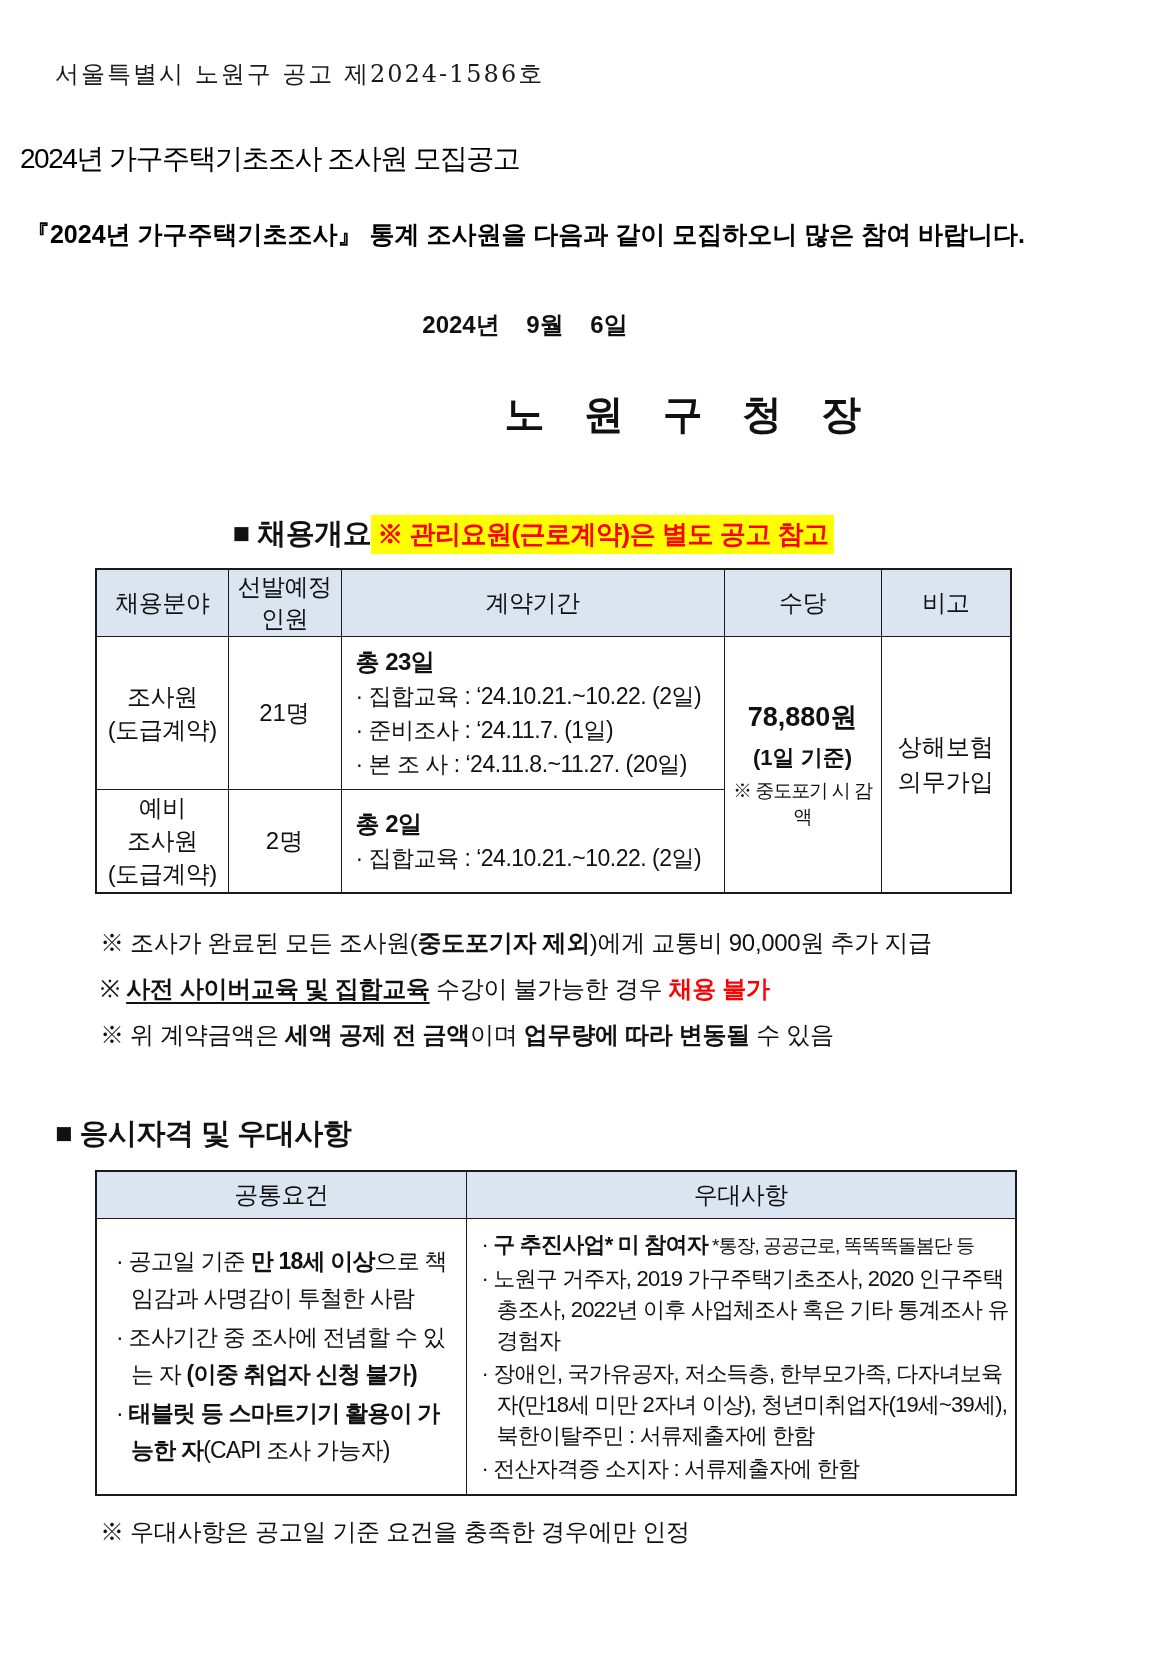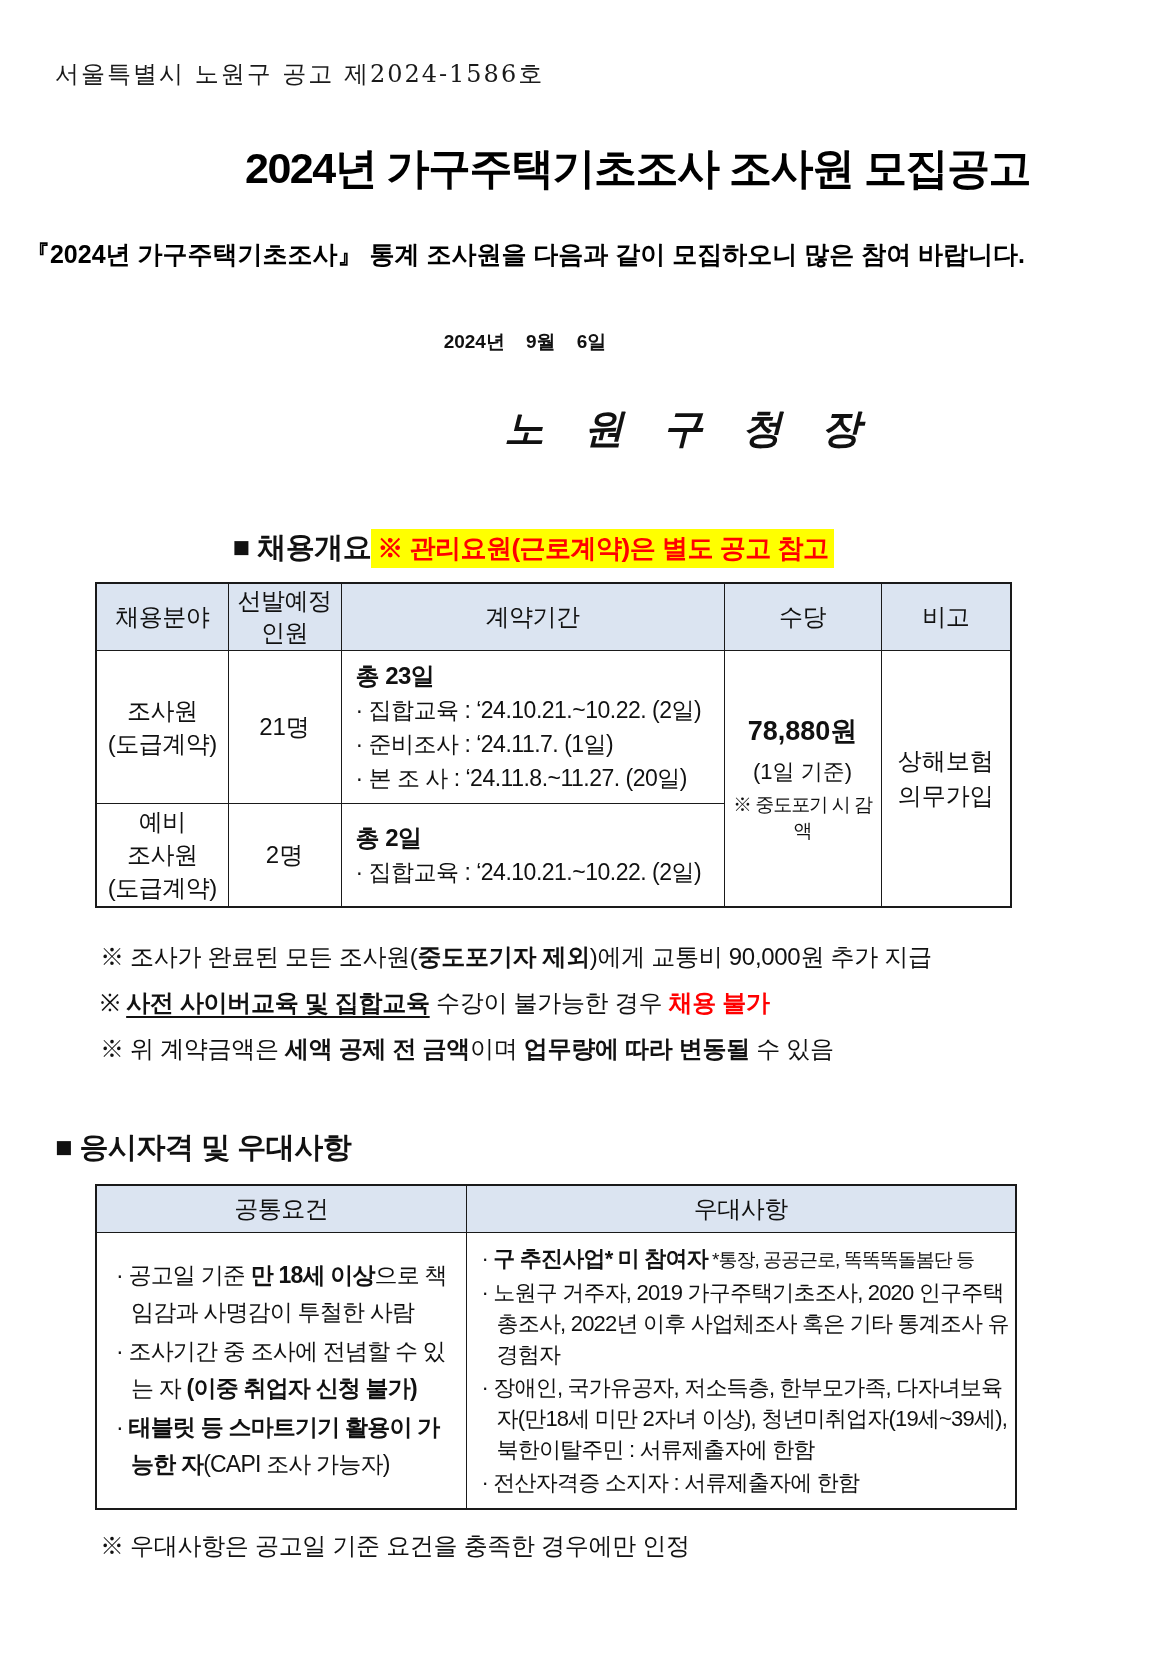--- a/index.html
+++ b/index.html
@@ -2,50 +2,50 @@
 <html><head>
 <meta charset="utf-8">
 <style>
   html,body { margin:0; padding:0; background:#ffffff; }
   body { width:1170px; font-family:"Liberation Sans", sans-serif; color:#111; }
   .page { position:relative; width:1050px; height:1654px; background:#fff; overflow:hidden; }
 
   .doc-no { padding:58px 0 0 55px; font-family:"DejaVu Serif","Liberation Serif",serif;
             font-size:24px; letter-spacing:2px; color:#1a1a1a; }
 
-  .title { margin:50px 20px 0; text-align:right; font-size:43px; font-weight:700;
+  .title { margin:50px 20px 0; text-align:left; font-size:28px; font-weight:400;
            letter-spacing:-1.5px; color:#000; }
 
   .subtitle { margin:40px 0 0; text-align:center; font-size:25px; font-weight:700; color:#000; }
 
-  .date { margin:58px 0 0; text-align:center; font-size:19px; font-weight:700; white-space:pre; }
+  .date { margin:58px 0 0; text-align:center; font-size:24px; font-weight:700; white-space:pre; }
 
   .signature { margin:46px 175px 0 0; text-align:right; font-size:40px; font-weight:800;
-               letter-spacing:14px;font-style:italic; }
+               letter-spacing:14px; }
 
   .sec-head { display:flex; justify-content:center; align-items:flex-end;
               margin:72px 38px 0 55px; }
   .sec-title { font-size:29px; font-weight:800; letter-spacing:-0.5px; }
   .highlight { font-size:26px; font-weight:700; color:#ff0000; background:#ffff00;
                padding:2px 6px; letter-spacing:-0.5px; }
 
   table { border-collapse:collapse; table-layout:fixed; }
   .t1 { margin:14px 0 0 95px; width:915px; border:2px solid #1a1a1a; }
   .t2 { margin:16px 0 0 95px; width:920px; border:2px solid #1a1a1a; }
   th, td { border:1.5px solid #1a1a1a; }
   th { background:#dbe4f1; font-weight:500; font-size:24px; height:44px; letter-spacing:-0.5px; }
   td { vertical-align:middle; }
 
   .c-cat   { text-align:center; font-size:24px; line-height:33px; letter-spacing:-0.5px; }
   .c-count { text-align:center; font-size:24px; }
   .c-period{ padding:8px 8px 8px 14px; font-size:23px; line-height:34px; letter-spacing:-0.5px; }
   .period-title { font-weight:700; font-size:24px; }
   .c-pay   { text-align:center; }
   .pay-amount { font-size:27px; font-weight:600; }
-  .pay-basis  { font-size:22px; margin-top:8px; }
+  .pay-basis  { font-size:22px; margin-top:8px;font-weight:bold; }
   .pay-deduct { font-size:19px; margin-top:5px; letter-spacing:-1px; }
   .c-remark { text-align:center; font-size:24px; line-height:35px; font-weight:500; }
 
   .notes { margin:26px 60px 0 100px; }
   .note { font-size:24px; line-height:46px; letter-spacing:-0.3px; }
   .b { font-weight:700; }
   .u { text-decoration:underline; text-underline-offset:5px; }
   .red { color:#ff0000; font-weight:700; }
   .small-txt { font-size:19px; letter-spacing:-1px; }
 

